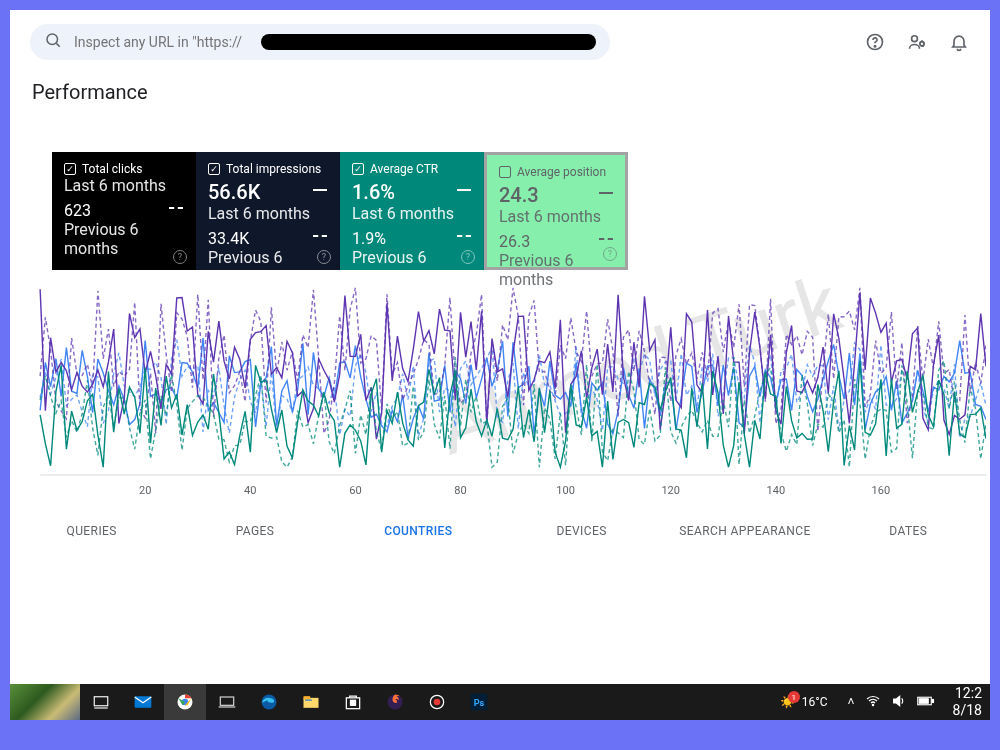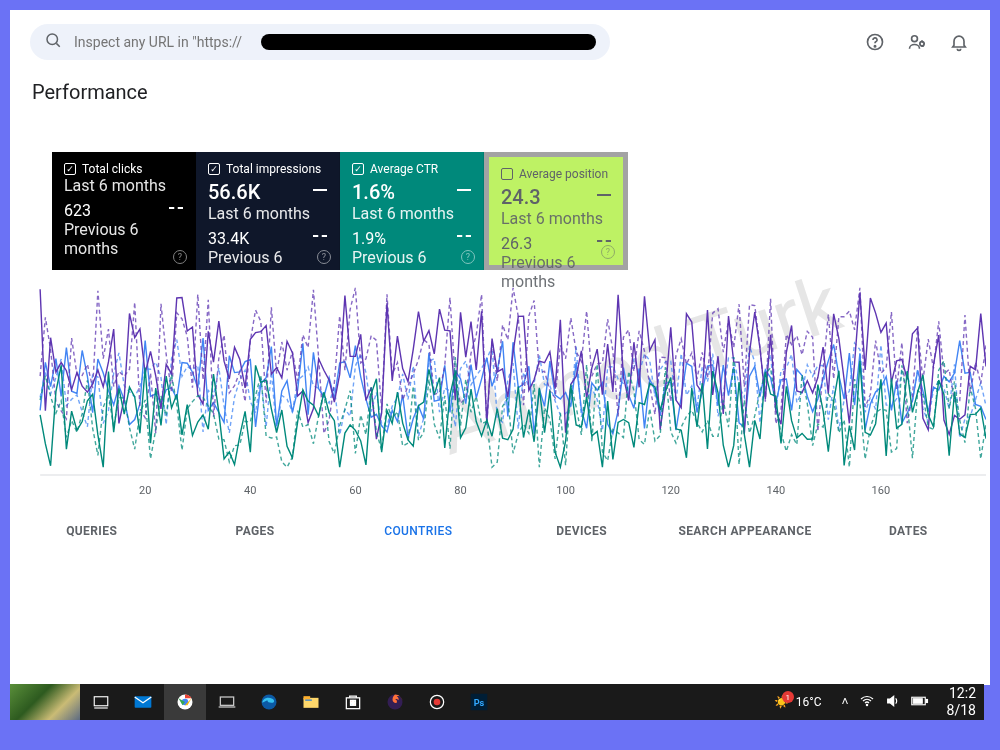--- a/index.html
+++ b/index.html
@@ -16,43 +16,43 @@
 .filters { display: flex; align-items: center; gap: 12px; padding: 0 22px; }
 .chip { background: #dfe7fb; color: #1f2b56; font-size: 13px; border-radius: 18px; padding: 6px 12px; display: inline-flex; align-items: center; gap: 6px; cursor: pointer; }
 .chip svg { width: 14px; height: 14px; }
 .newbtn { display: inline-flex; align-items: center; gap: 8px; font-size: 14px; color: #3c4043; cursor: pointer; padding: 4px 6px; }
 .last-upd { margin-left: auto; font-size: 12px; color: #5f6368; padding-right: 4px; }
 .cards { display: flex; padding: 30px 0 0 14px; }
 .card { position: relative; width: 144px; height: 118px; color: #fff; padding: 10px 12px 8px; border-right: 1px solid rgba(0,0,0,.08); }
 .card.blue   { background: #000000; margin-left: 28px; }
 .card.purple { background: #0f172a; }
 .card.teal   { background: #00897b; }
-.card.grey   { background: #bef264; color: #5f6368; border: 5px solid #a3a3a3; }
+.card.grey   { background: #86efac; color: #5f6368; border: 3px solid #a3a3a3; }
 .card .head { display: flex; align-items: center; gap: 6px; font-size: 12px; }
 .card .chk  { width: 12px; height: 12px; border: 1.5px solid currentColor; border-radius: 2px; display: inline-flex; align-items: center; justify-content: center; font-size: 9px; }
 .card .chk.on::after { content: "✓"; }
 .card .big   { font-size: 20px; font-weight: 500; margin-top: 4px; }
 .card .small { font-size: 16px; opacity: .9; }
 .card .line { display: flex; align-items: center; justify-content: space-between; }
 .card .legend { width: 14px; height: 2px; background: currentColor; }
 .card .legend.dash { border-top: 2px dashed currentColor; background: transparent; height: 0; }
 .card .sec { font-size: 16px; margin-top: 6px; }
 .card .help { position: absolute; bottom: 6px; right: 8px; width: 14px; height: 14px; border: 1.4px solid currentColor; border-radius: 50%; font-size: 9px; display: flex; align-items: center; justify-content: center; opacity: .5; }
 .chart-wrap { padding: 10px 4px 4px 10px; height: 232px; }
 .chart-wrap svg { width: 100%; height: 220px; display: block; }
 .axis text { font-size: 11px; fill: #5f6368; }
 .tabs { display: flex; padding: 22px 0 10px 0; }
-.tab { flex: 1; text-align: center; font-size: 12px; letter-spacing: .4px; color: #5f6368; cursor: pointer; font-weight: bold; }
+.tab { flex: 1; text-align: center; font-size: 12px; letter-spacing: .4px; color: #5f6368; cursor: pointer; }
 .tab.active { color: #1a73e8; font-weight: 500; }
 
 .wm { position: absolute; top: 310px; left: 420px; font-size: 78px; color: #e6e6e6; transform: rotate(-18deg); transform-origin: center; pointer-events: none; white-space: nowrap; font-weight: 400; z-index: 0; }
 
 .window > *:not(.wm) { position: relative; z-index: 1; }
 
-.taskbar { position: absolute; left: 10px; right: 16px; bottom: 30px; height: 36px; background: #1a1a1a; display: flex; align-items: center; color: #fff; font-size: 12px; }
+.taskbar { position: absolute; left: 10px; right: 10px; bottom: 30px; height: 36px; background: #1a1a1a; display: flex; align-items: center; color: #fff; font-size: 12px; }
 .taskbar .tb { width: 42px; height: 36px; display: flex; align-items: center; justify-content: center; cursor: pointer; }
 .tb-spacer { flex: 1; }
 .taskbar .weather { display: flex; align-items: center; gap: 6px; padding: 0 10px; }
 .tray { display: flex; align-items: center; gap: 10px; padding: 0 10px; }
 .clock { display: flex; flex-direction: column; align-items: flex-end; padding: 0 8px; font-size: 14px; line-height: 1.25; }
 .win-thumb { width: 70px; height: 36px; background: linear-gradient(135deg,#5a8f3a,#2d5a1f 40%,#cabb75 70%,#5c6b83); }
 </style>
 </head>
 <body>
 

